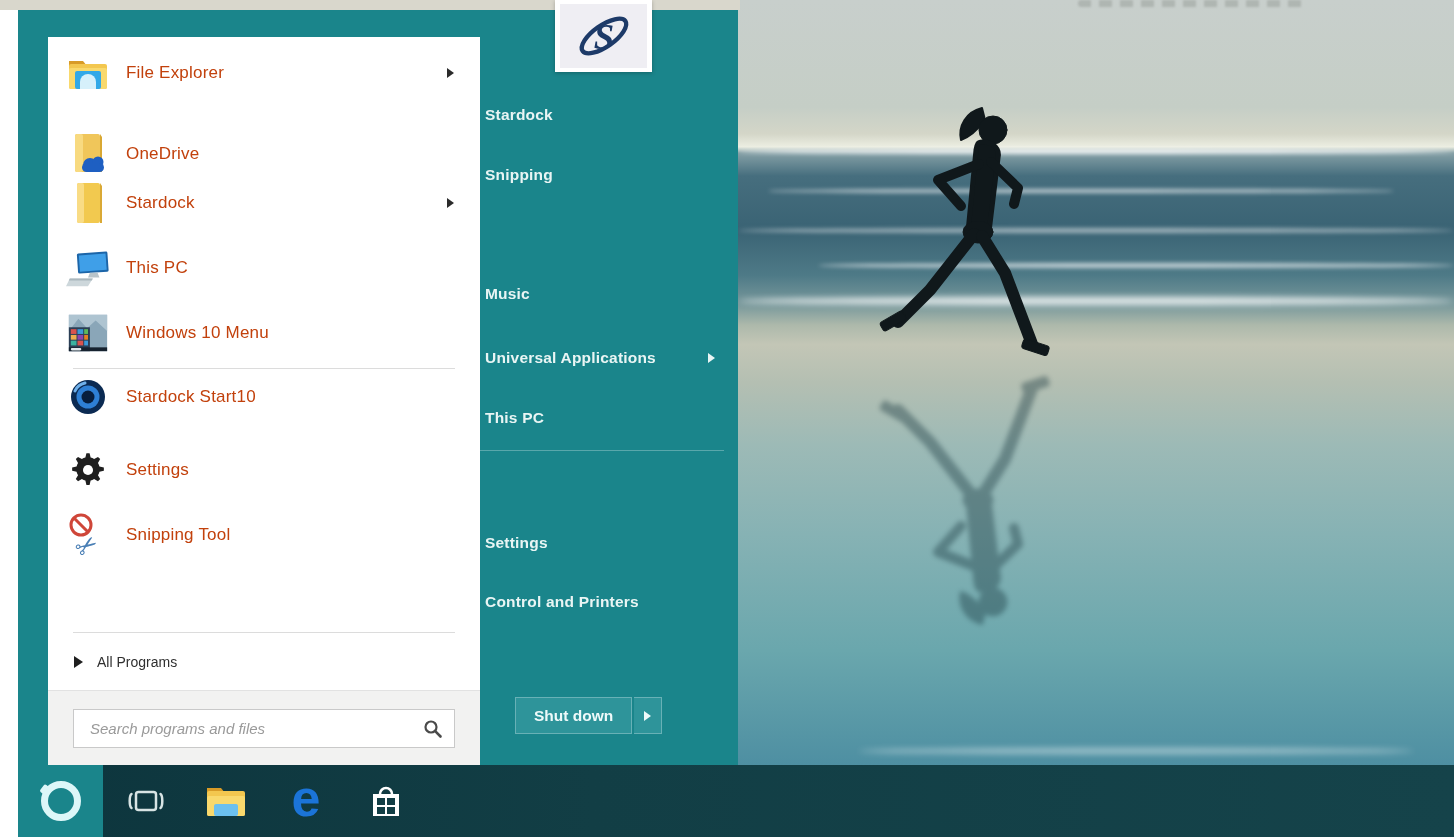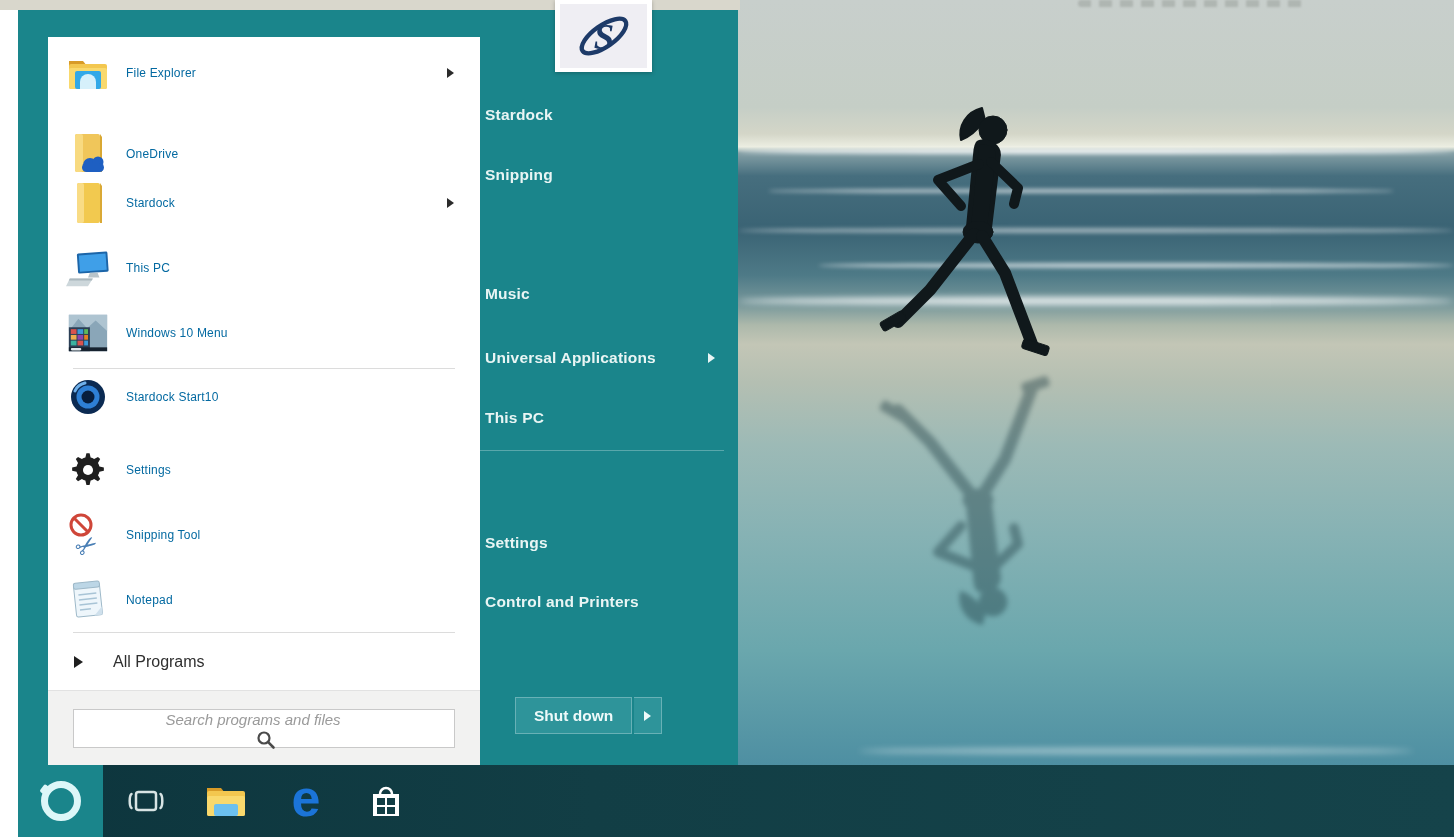--- a/index.html
+++ b/index.html
@@ -30,30 +30,30 @@
       background:repeating-linear-gradient(90deg,rgba(110,115,110,.55) 0 13px,transparent 13px 21px);
       filter:blur(1px);border-radius:3px;}
 
   
   .menu-frame{position:absolute;left:18px;top:10px;width:720px;height:755px;background:#1a858b;}
 
   
   .left-panel{position:absolute;left:30px;top:27px;width:432px;height:731px;background:#ffffff;}
   .menu-row{position:absolute;left:18px;width:396px;height:65px;display:flex;align-items:center;cursor:default;}
   .menu-row .icn{width:44px;height:46px;flex:0 0 44px;margin-right:16px;display:flex;align-items:center;justify-content:center;}
-  .menu-row .lbl{font-size:12px;color:#0369a1;letter-spacing:.2px;}
+  .menu-row .lbl{font-size:17px;color:#c2410c;letter-spacing:.2px;}
   .tri{width:0;height:0;border-top:5px solid transparent;border-bottom:5px solid transparent;border-left:7px solid #2b2b2b;}
   .menu-row .tri{margin-left:auto;margin-right:8px;}
   .hdiv{position:absolute;left:25px;width:382px;height:1px;background:#dcdcdc;}
   .allprog-row{position:absolute;left:18px;top:600px;width:396px;height:50px;display:flex;align-items:center;cursor:default;}
   .allprog-row .tri{border-left:9px solid #1f1f1f;border-top:6px solid transparent;border-bottom:6px solid transparent;margin:0 14px 0 8px;}
-  .allprog-row .lbl{font-size:16px;color:#2f2f2f;margin-left:16px;}
+  .allprog-row .lbl{font-size:14px;color:#2f2f2f;}
   .search-footer{position:absolute;left:0;right:0;top:653px;height:78px;background:#f2f2f1;border-top:1px solid #e2e2e2;}
   .search-box{position:absolute;left:25px;top:18px;width:382px;height:39px;background:#ffffff;
-      border:1px solid #c9c9c9;display:flex;align-items:center;box-sizing:border-box;padding:0 10px 0 14px;flex-direction:column;}
+      border:1px solid #c9c9c9;display:flex;align-items:center;box-sizing:border-box;padding:0 10px 0 14px;}
   .search-box input{flex:1;border:none;outline:none;font-family:"Liberation Sans",sans-serif;
       font-size:15px;font-style:italic;color:#6f6f6f;background:transparent;}
   .search-box input::placeholder{color:#9a9a9a;font-style:italic;}
 
   
   .user-tile{position:absolute;left:555px;top:0;width:97px;height:72px;background:#ffffff;
       box-shadow:0 1px 4px rgba(0,0,0,.25);display:flex;align-items:center;justify-content:center;}
   .user-tile .inner{width:87px;height:64px;background:#efeef3;display:flex;align-items:center;justify-content:center;}
   .r-item{position:absolute;left:485px;width:240px;height:56px;display:flex;align-items:center;cursor:default;}
   .r-item .lbl{font-size:15.5px;font-weight:600;color:#e9f5f4;letter-spacing:.2px;}
@@ -239,38 +239,20 @@
         <span class="icn">
           <svg width="44" height="46" viewBox="0 0 44 46">
             <circle cx="15" cy="13" r="10" fill="none" stroke="#cf4639" stroke-width="3"></circle>
             <line x1="8" y1="6" x2="22" y2="20" stroke="#cf4639" stroke-width="3"></line>
             <text x="10" y="42" font-size="26" fill="#4a7fb5" transform="rotate(-35 22 34)">✂</text>
           </svg>
           </span>
         <span class="lbl">Snipping Tool</span>
       </div>
 
-      <div class="menu-row" style="top:530px">
-        <span class="icn">
-          <svg width="40" height="44" viewBox="0 0 40 44">
-            <g transform="rotate(-6 20 22)">
-              <rect x="7" y="6" width="26" height="32" rx="2" fill="#eef6fb" stroke="#9db8c8"></rect>
-              <rect x="7" y="4" width="26" height="6" rx="2" fill="#bcd6e6" stroke="#9db8c8"></rect>
-              <polygon points="33,30 33,38 25,38" fill="#cfe0ec"></polygon>
-              <g stroke="#a8c4d6" stroke-width="1.5">
-                <line x1="11" y1="16" x2="29" y2="16"></line>
-                  <line x1="11" y1="21" x2="29" y2="21"></line>
-                <line x1="11" y1="26" x2="29" y2="26"></line>
-                  <line x1="11" y1="31" x2="22" y2="31"></line>
-              </g>
-            </g>
-          </svg>
-          </span>
-        <span class="lbl">Notepad</span>
-      </div>
 
       <div class="hdiv" style="top:595px"></div>
 
       <div class="allprog-row">
         <span class="tri"></span>
         <span class="lbl">All Programs</span>
       </div>
 
       <div class="search-footer">
         <div class="search-box">

